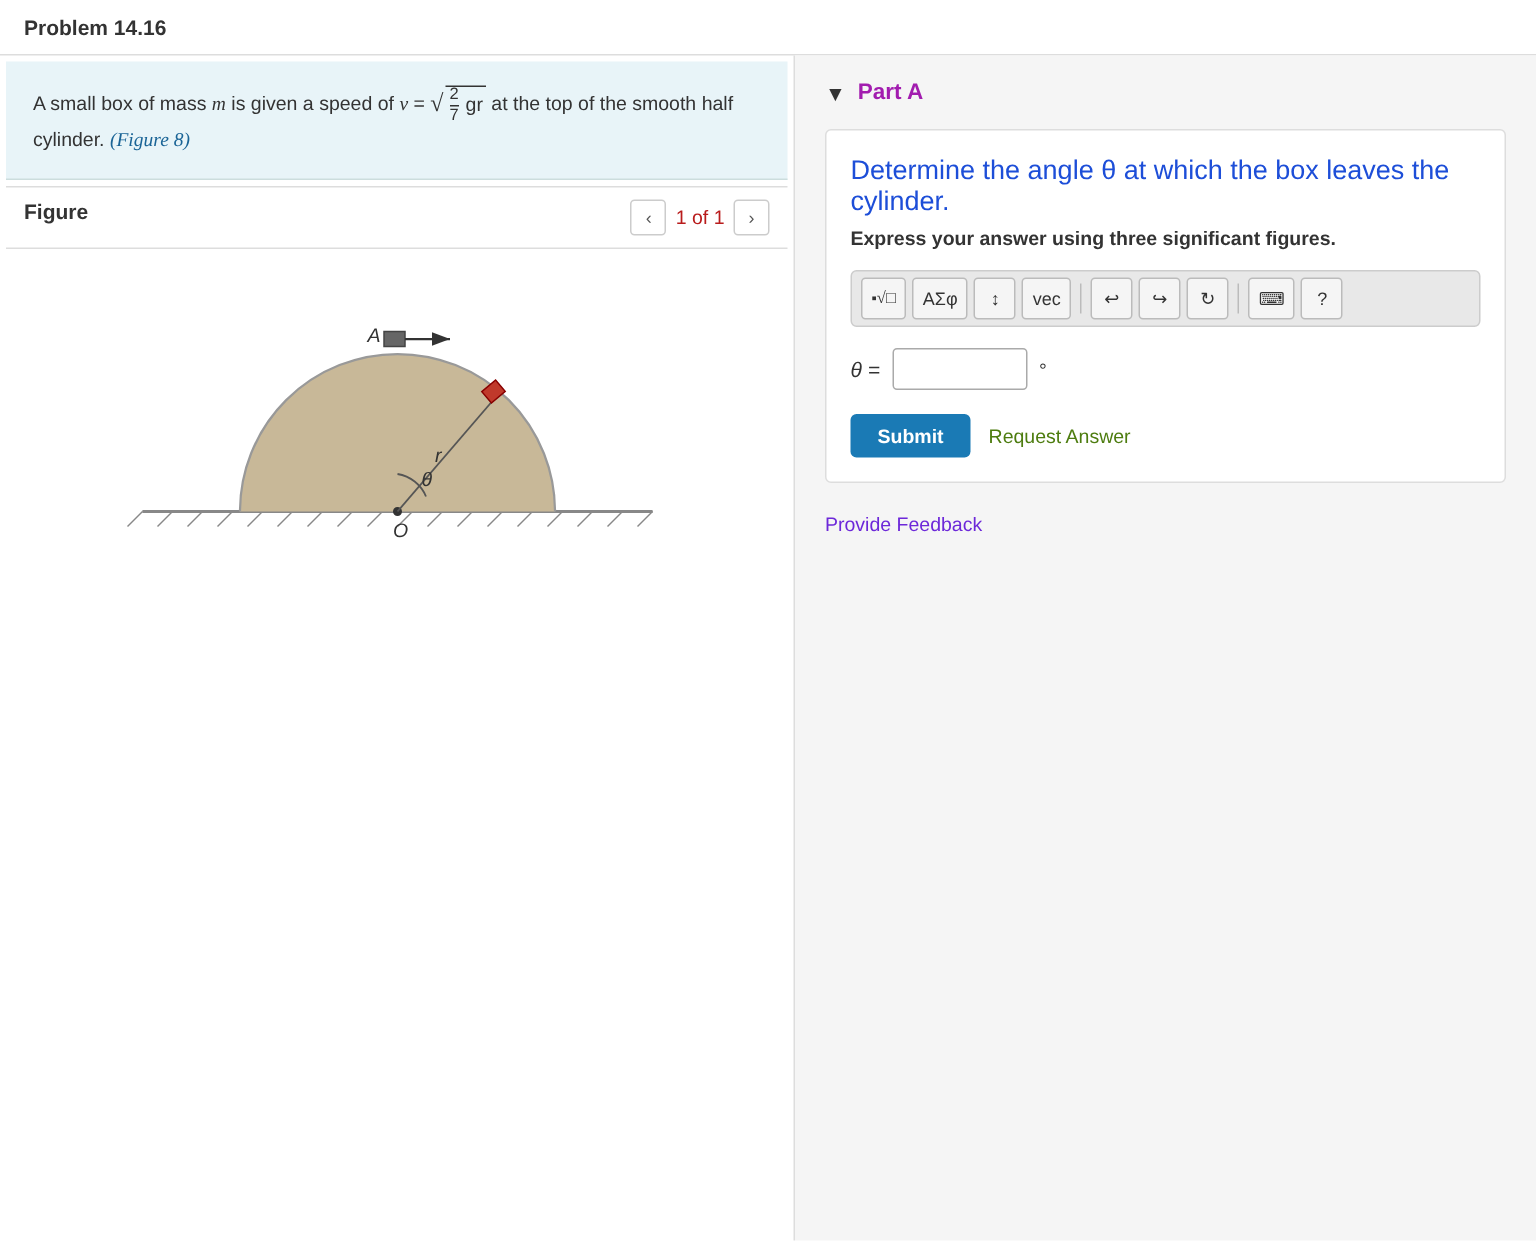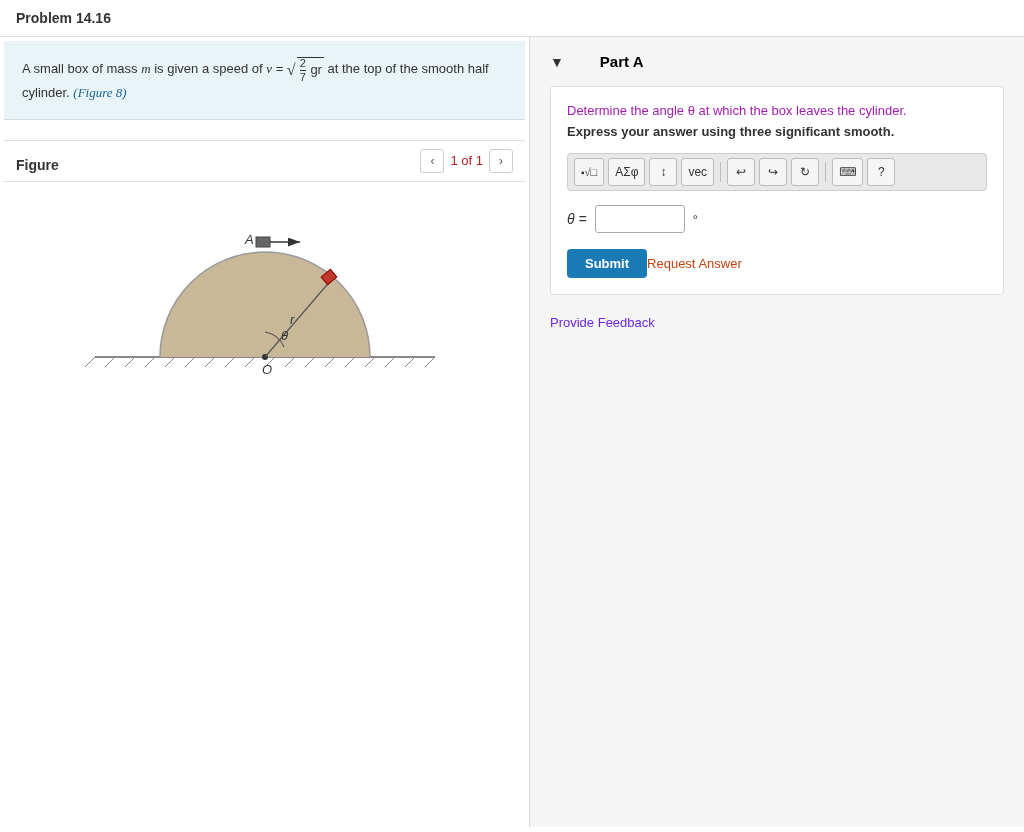--- a/index.html
+++ b/index.html
@@ -43,26 +43,26 @@
       text-decoration: none;
     }
 
     .figure-section {
       flex: 1;
       padding: 0;
     }
 
     .figure-header {
       display: flex;
-      align-items: flex-end;
+      align-items: flex-start;
       justify-content: space-between;
       padding: 8px 12px;
       border-top: 1px solid #ddd;
       border-bottom: 1px solid #ddd;
-      margin-top: 20px;
+      margin-top: 4px;
     }
 
     .figure-title {
       font-size: 14px;
       font-weight: bold;
       color: #333;
     }
 
     .figure-nav {
       display: flex;
@@ -118,34 +118,33 @@
     }
 
     .part-arrow {
       font-size: 14px;
       color: #333;
     }
 
     .part-title {
       font-size: 15px;
       font-weight: bold;
-      color: #000000;
-      margin-left: 28px;
+      color: #a21caf;
     }
 
     .question-box {
       background: #fff;
       border: 1px solid #ddd;
       border-radius: 4px;
       padding: 16px;
     }
 
     .question-text {
-      font-size: 13px;
-      color: #a21caf;
+      font-size: 18px;
+      color: #1d4ed8;
       margin-bottom: 6px;
     }
 
     .instruction-text {
       font-size: 13px;
       font-weight: bold;
       color: #333;
       margin-bottom: 14px;
     }
 
@@ -206,36 +205,37 @@
     }
 
     .answer-unit {
       font-size: 13px;
       color: #333;
     }
 
     .action-row {
       display: flex;
       align-items: center;
+      gap: 12px;
       margin-top: 8px;
     }
 
     .submit-btn {
       background: #1a7ab5;
       color: #fff;
       border: none;
       border-radius: 4px;
       padding: 7px 18px;
       font-size: 13px;
       cursor: pointer;
       font-weight: bold;
     }
 
     .request-answer-link {
-      color: #c2410c;
+      color: #4d7c0f;
       font-size: 13px;
       text-decoration: none;
       cursor: pointer;
     }
 
     .provide-feedback-link {
       color: #6d28d9;
       font-size: 13px;
       text-decoration: none;
       cursor: pointer;
@@ -371,21 +371,21 @@
     <div class="right-panel">
       
       <div class="part-header">
         <span class="part-arrow">▼</span>
         <span class="part-title">Part A</span>
       </div>
 
       
       <div class="question-box">
         <p class="question-text">Determine the angle θ at which the box leaves the cylinder.</p>
-        <p class="instruction-text">Express your answer using three significant smooth.</p>
+        <p class="instruction-text">Express your answer using three significant figures.</p>
 
         <div class="toolbar">
           <button class="toolbar-btn" title="Fraction/Sqrt">
             <span style="font-size:10px;">▪</span>
               <span style="font-size:11px; font-family:serif;">√□</span>
           </button>
           <button class="toolbar-btn" title="Greek Symbols">
             <span>ΑΣφ</span>
           </button>
           <button class="toolbar-btn" title="Format">

